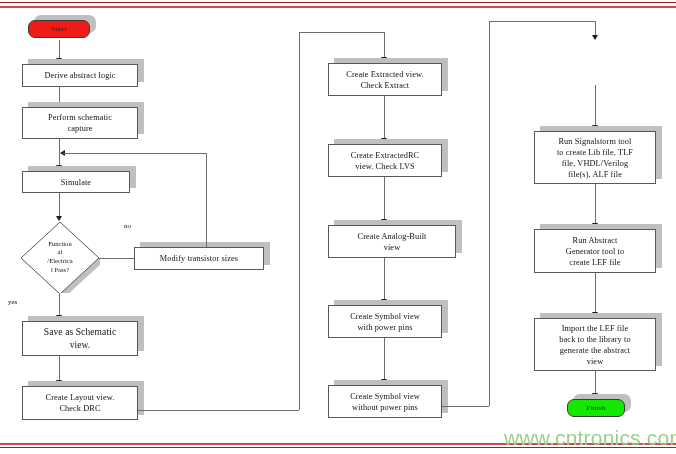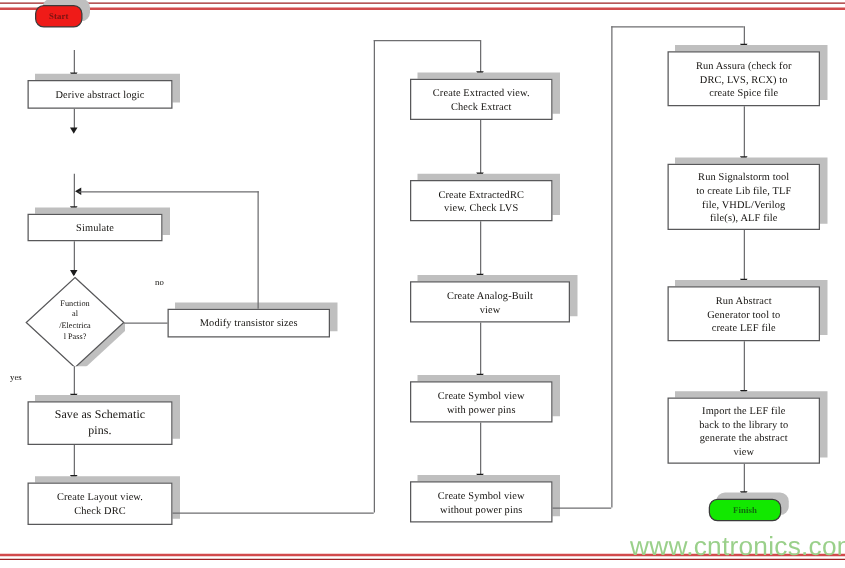--- a/index.html
+++ b/index.html
@@ -78,38 +78,47 @@
 <body>
 
 <div id="canvas">
 
   <div class="rule rule-thin" style="top:2px;"></div>
   <div class="rule rule-thick" style="top:6px;"></div>
 
   <div class="rule rule-thick" style="top:443px;"></div>
   <div class="rule rule-thin" style="top:447px;"></div>
 
-  <div class="node term start" style="left:28px;top:4px;width:38px;height:18px;">
+  <div class="node term start" style="left:28px;top:20px;width:62px;height:18px;">
     <div class="shadow"></div>
     <div class="face">
       <span class="label">Start</span>
     </div>
   </div>
   <div class="ln v" style="left:59px;top:40px;height:20px;"></div>
   <div class="arrow" style="left:55.5px;top:58px;"></div>
 
   <div class="node" style="left:22px;top:64px;width:116px;height:23px;">
     <div class="shadow"></div>
     <div class="face">
       <span class="label">Derive  abstract logic</span>
     </div>
   </div>
   <div class="ln v" style="left:59px;top:87px;height:17px;"></div>
   <div class="arrow" style="left:55.5px;top:102px;"></div>
 
+  <div class="node" style="left:22px;top:107px;width:116px;height:32px;">
+    <div class="shadow"></div>
+    <div class="face">
+      <span class="label">
+        <span>Perform  schematic</span><br>
+        <span>capture</span>
+      </span>
+    </div>
+  </div>
   <div class="ln v" style="left:59px;top:139px;height:30px;"></div>
   <div class="arrow" style="left:55.5px;top:165px;"></div>
 
   <div class="arrow right" style="left:60px;top:150px;transform:rotate(180deg);"></div>
 
   <div class="node" style="left:22px;top:171px;width:108px;height:22px;">
     <div class="shadow"></div>
     <div class="face">
       <span class="label">Simulate</span>
     </div>
@@ -148,21 +157,21 @@
 
   <div class="ln v" style="left:59px;top:293px;height:26px;"></div>
   <div class="arrow" style="left:55.5px;top:315px;"></div>
   <div class="edge-label" style="left:8px;top:298px;">yes</div>
 
   <div class="node" style="left:22px;top:321px;width:116px;height:35px;">
     <div class="shadow"></div>
     <div class="face">
       <span class="label" style="font-size:9.5px;line-height:13px;">
         <span>Save as Schematic</span><br>
-        <span>pins.</span>
+        <span>view.</span>
       </span>
     </div>
   </div>
   <div class="ln v" style="left:59px;top:356px;height:28px;"></div>
   <div class="arrow" style="left:55.5px;top:380px;"></div>
 
   <div class="node" style="left:22px;top:386px;width:116px;height:34px;">
     <div class="shadow"></div>
     <div class="face">
       <span class="label">
@@ -235,30 +244,20 @@
       </span>
     </div>
   </div>
 
   <div class="ln h" style="left:442px;top:406px;width:47px;"></div>
   <div class="ln v" style="left:489px;top:21px;height:385px;"></div>
   <div class="ln h" style="left:489px;top:21px;width:106px;"></div>
   <div class="ln v" style="left:595px;top:21px;height:18px;"></div>
   <div class="arrow" style="left:591.5px;top:35px;"></div>
 
-  <div class="node" style="left:534px;top:41px;width:122px;height:44px;">
-    <div class="shadow"></div>
-    <div class="face">
-      <span class="label">
-        <span>Run Assura (check for</span><br>
-        <span>DRC, LVS, RCX) to</span><br>
-        <span>create Spice file</span>
-      </span>
-    </div>
-  </div>
   <div class="ln v" style="left:595px;top:85px;height:44px;"></div>
   <div class="arrow" style="left:591.5px;top:125px;"></div>
 
   <div class="node" style="left:534px;top:131px;width:122px;height:53px;">
     <div class="shadow"></div>
     <div class="face">
       <span class="label">
         <span>Run Signalstorm tool</span><br>
         <span>to create Lib file, TLF</span><br>
         <span>file,  VHDL/Verilog</span><br>

